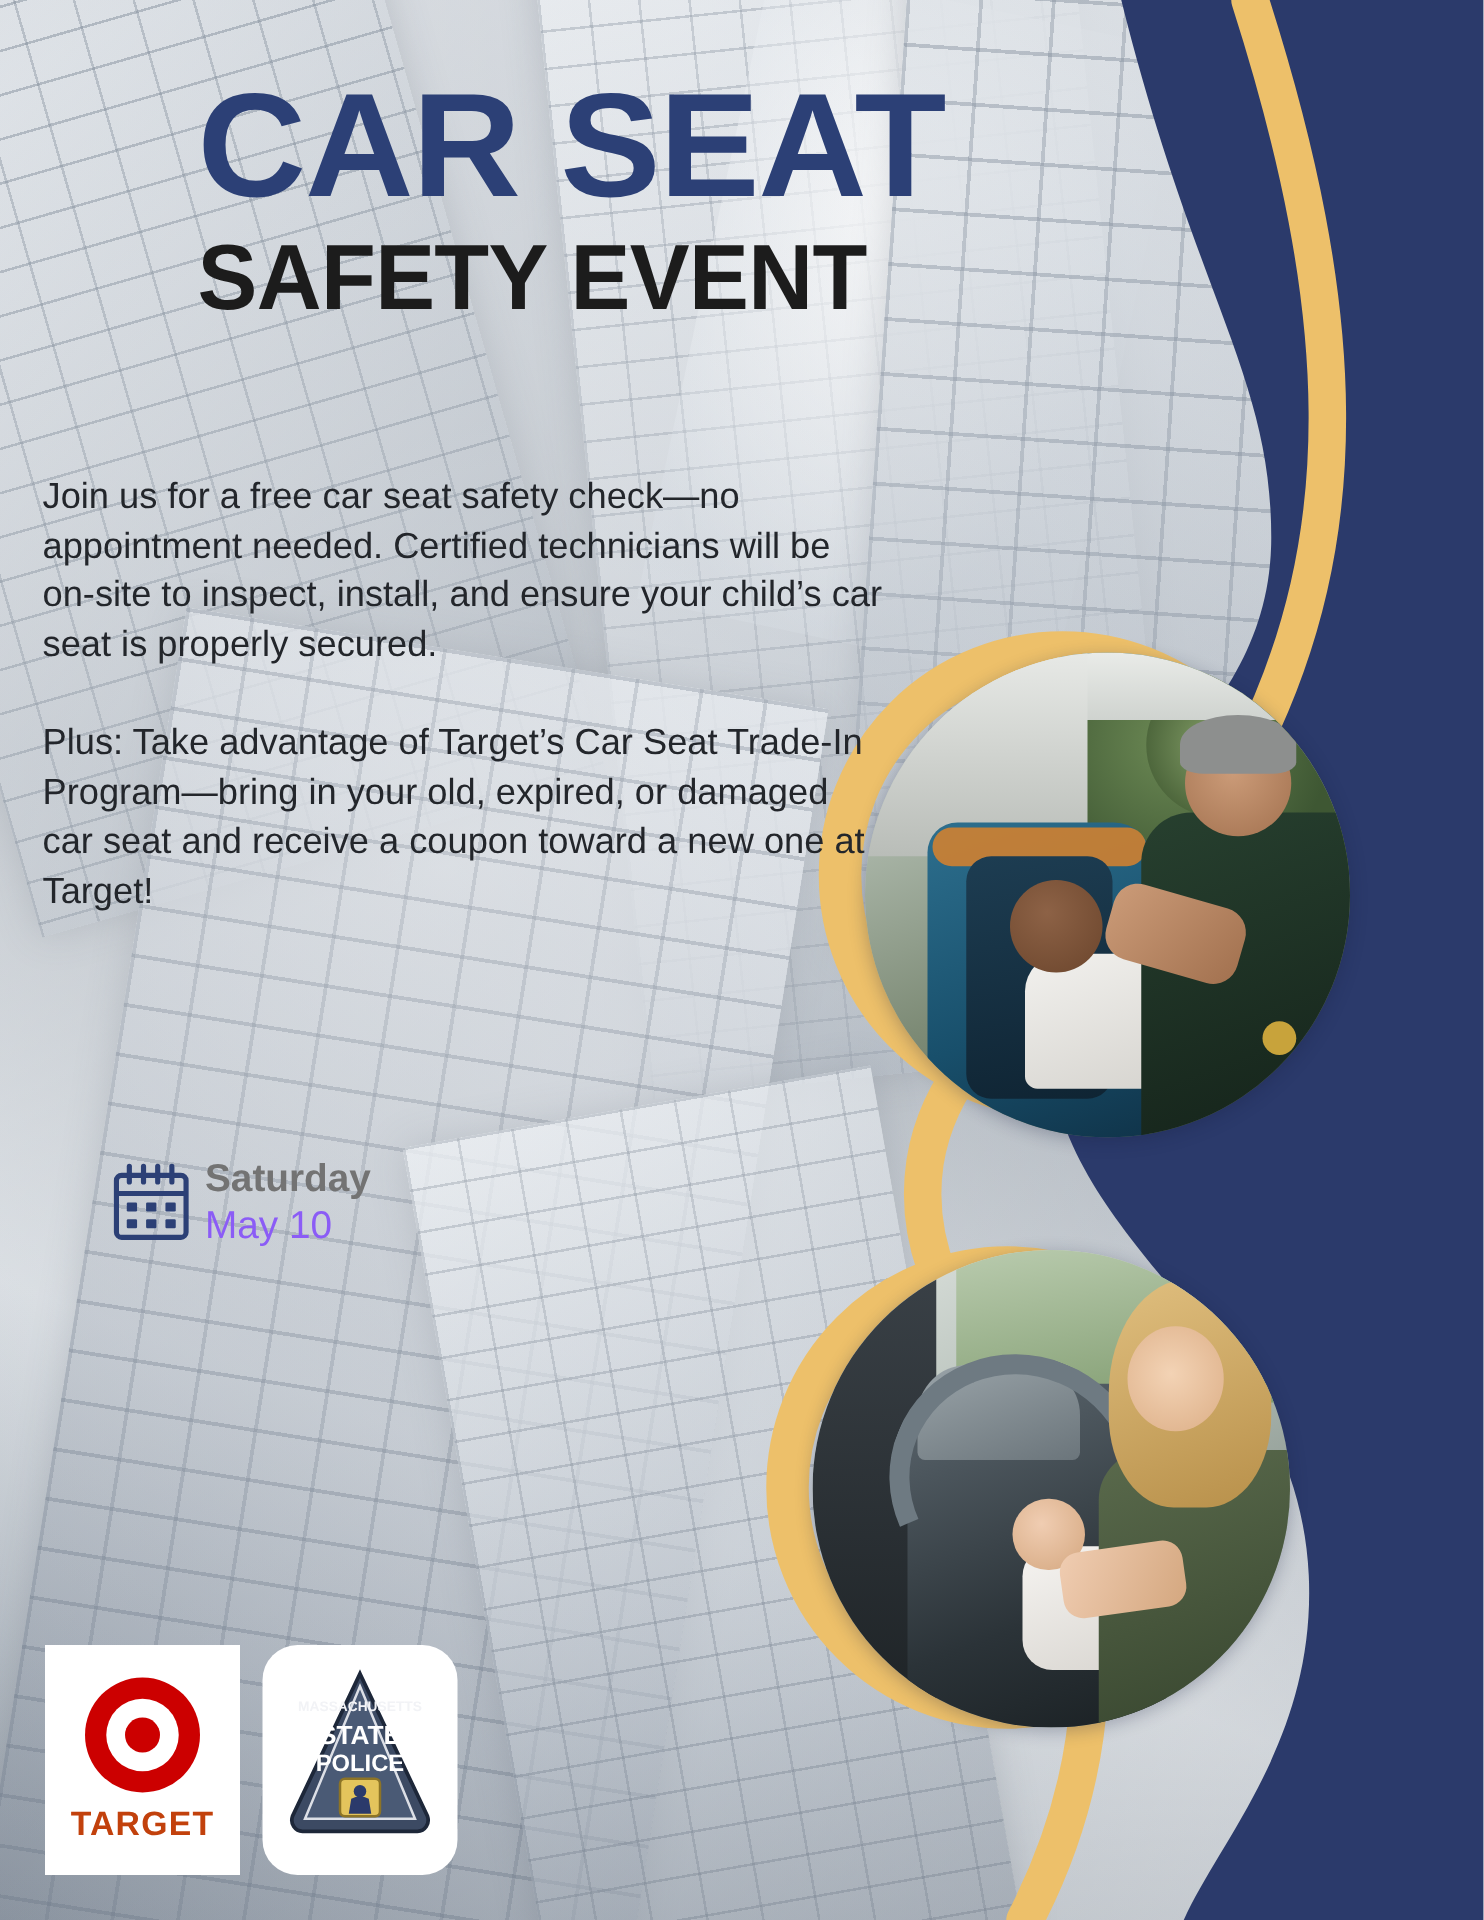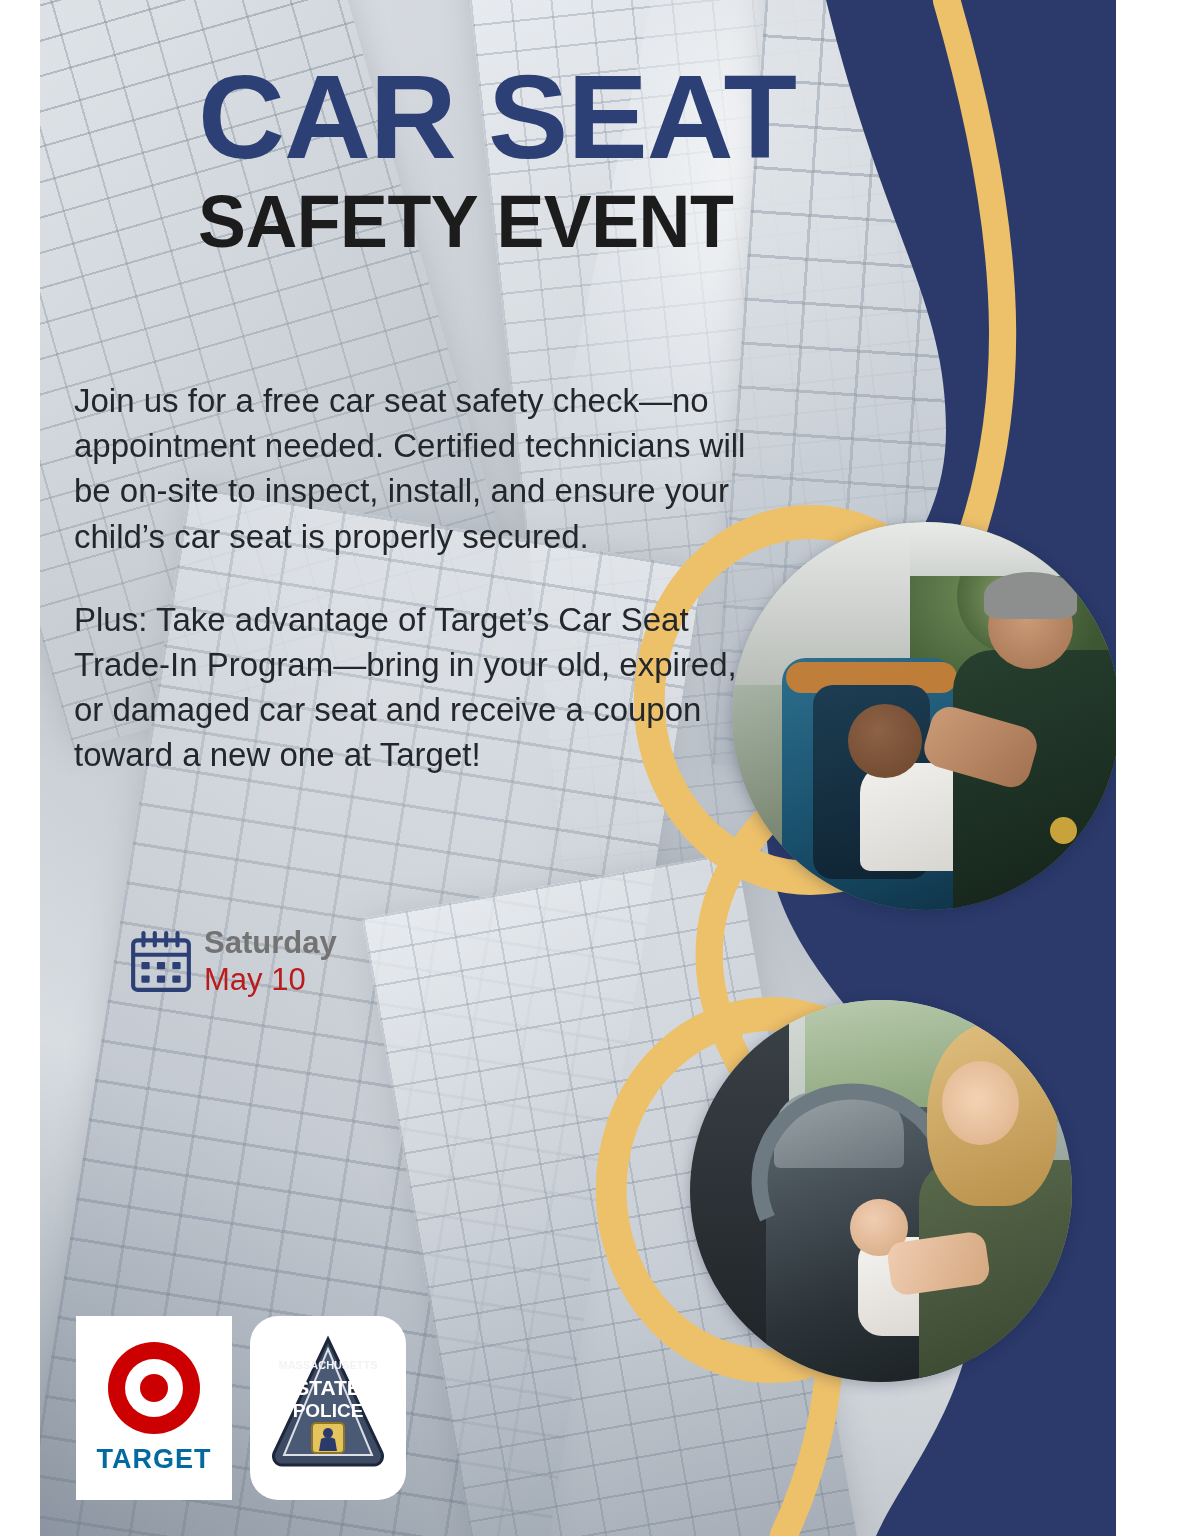--- a/index.html
+++ b/index.html
@@ -6,25 +6,24 @@
     margin: 0;
     padding: 0;
     background: #ffffff;
   }
   body {
     font-family: "Liberation Sans", sans-serif;
   }
 
   .poster {
     position: relative;
-    width: 1076px;
+    width: 1187px;
     height: 1536px;
     overflow: hidden;
     background: #e9ebee;
-    margin-left: 40px;
   }
 
   
   .bg {
     position: absolute;
     inset: 0;
     background:
       linear-gradient(118deg, rgba(255,255,255,0.55) 0%, rgba(255,255,255,0.10) 40%, rgba(255,255,255,0.55) 100%),
       linear-gradient(200deg, #d8dce2 0%, #b9c0c8 28%, #9aa3ad 52%, #cfd5db 74%, #8d97a2 100%);
   }
@@ -130,21 +129,21 @@
     margin: 12px 0 0 0;
   }
 
   
   .body-copy {
     position: absolute;
     left: 34px;
     top: 378px;
     width: 672px;
     color: #23262b;
-    font-size: 33px;
+    font-size: 29px;
     line-height: 1.37;
     font-family: "Liberation Sans", sans-serif;
   }
   .body-copy p { margin: 0 0 38px 0; }
   .body-copy p:last-child { margin-bottom: 0; }
 
   
   .details {
     position: absolute;
     left: 78px;
@@ -168,21 +167,21 @@
     line-height: 1.16;
     color: #1f2330;
   }
   .detail-title {
     font-weight: bold;
     color: #737373;
     font-size: 31px;
     display: block;
     line-height: 1.18;
   }
-  .detail-sub { display: block; color: #b91c1c; }
+  .detail-sub { display: block; color: #8b5cf6; }
   sup { font-size: 0.58em; vertical-align: super; }
 
   
   .photo {
     position: absolute;
     border-radius: 50%;
     overflow: hidden;
     box-shadow: 0 3px 14px rgba(20,30,60,0.28);
   }
   .photo-top {
@@ -250,21 +249,21 @@
     display: flex; align-items: center; justify-content: center;
   }
   .target-mark-inner {
     width: 58px; height: 58px; border-radius: 50%;
     background: #ffffff;
     display: flex; align-items: center; justify-content: center;
   }
   .target-mark-core { width: 28px; height: 28px; border-radius: 50%; background: #cc0000; }
   .target-word {
     margin-top: 10px;
-    color: #0369a1;
+    color: #c2410c;
     font-weight: bold;
     font-size: 27px;
     letter-spacing: 1px;
     font-family: "Liberation Sans", sans-serif;
   }
 </style>
 </head>
 <body>
 
 <div class="poster">

